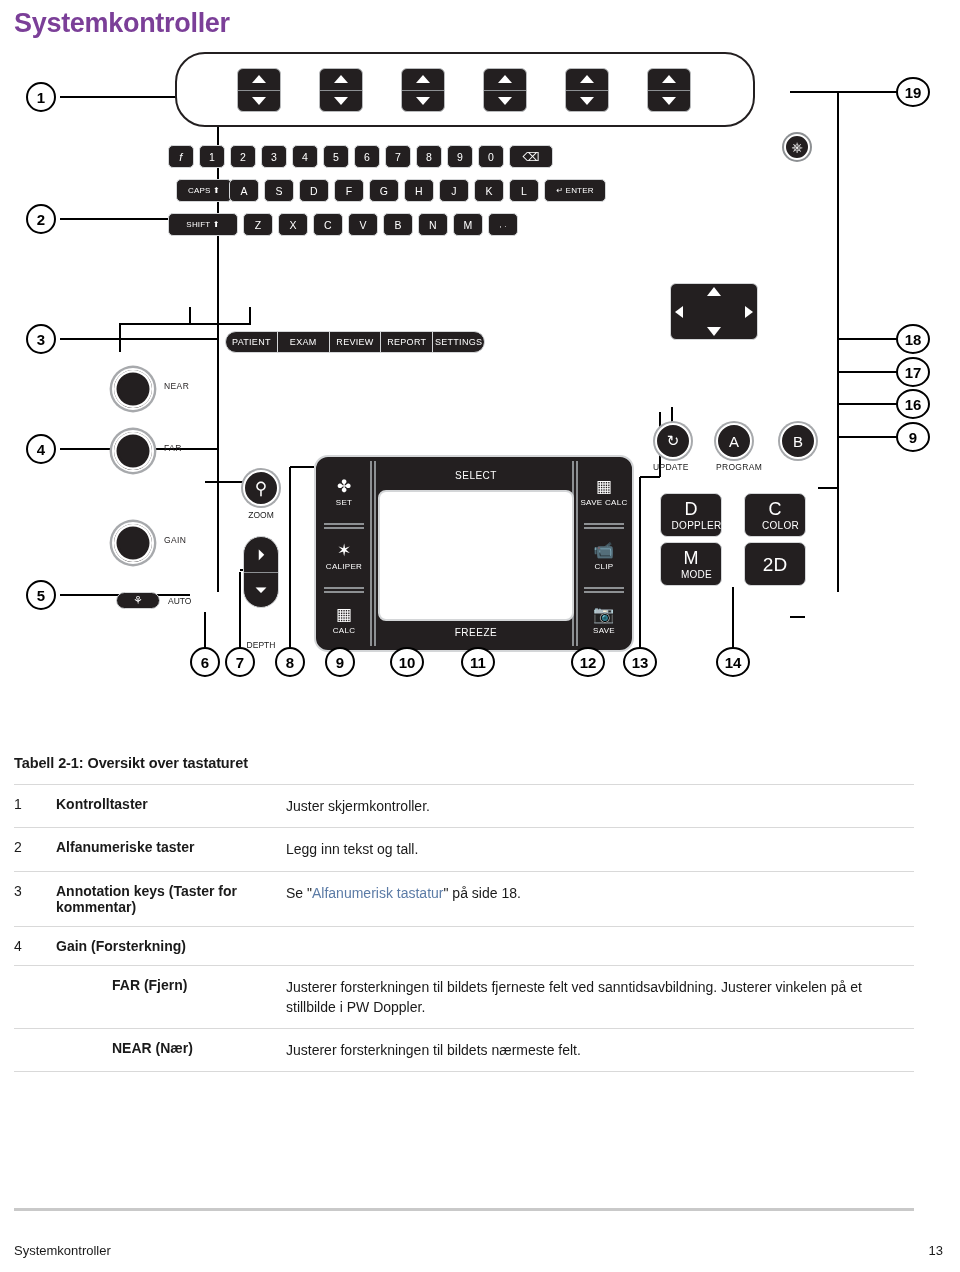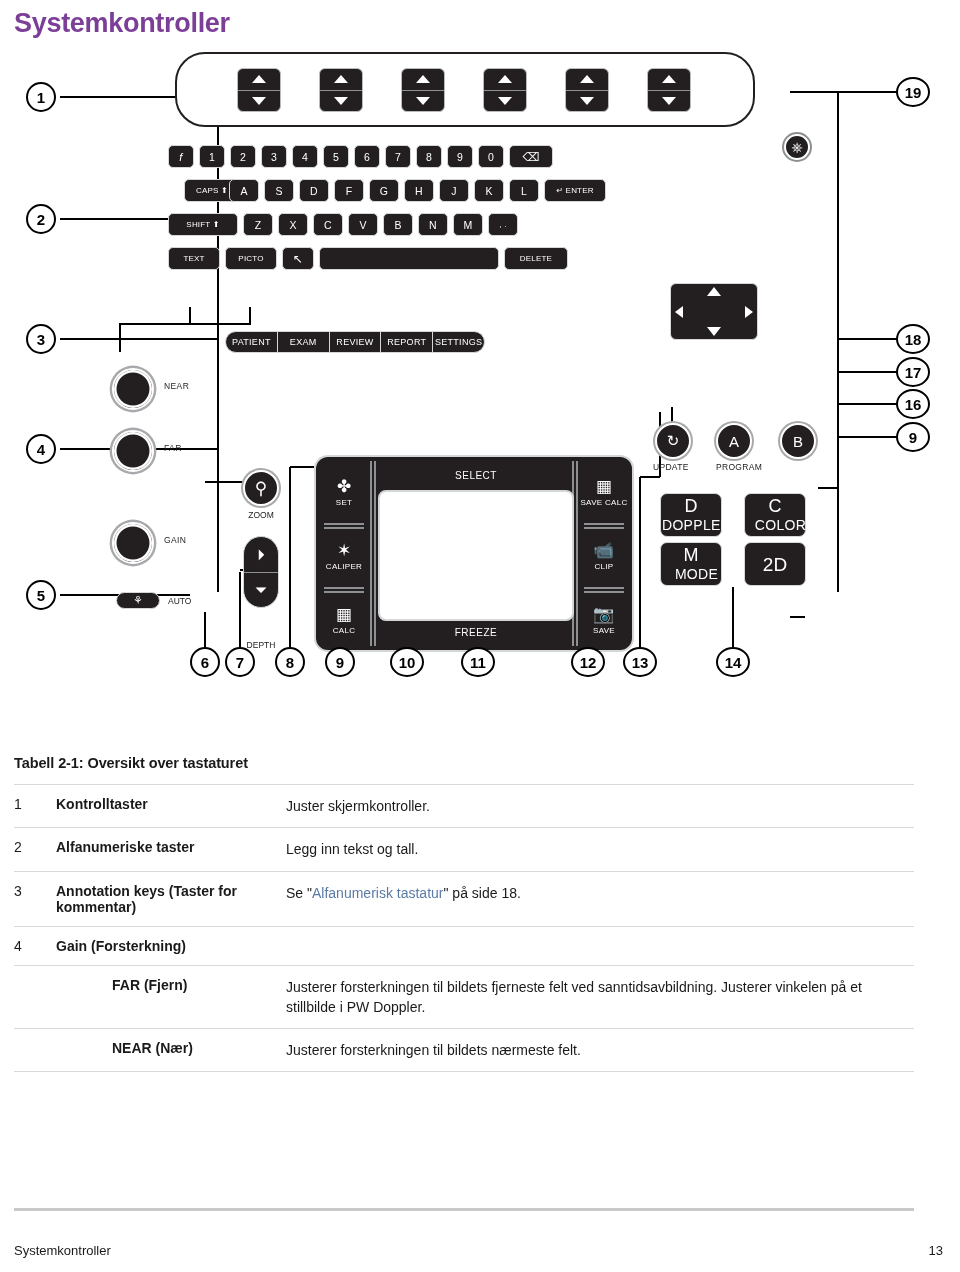--- a/index.html
+++ b/index.html
@@ -220,21 +220,21 @@
   .rnd-lbl { position:absolute; font-size:8.5px; letter-spacing:0.3px; }
 
   
   .mode-btn {
     position:absolute; width:62px; height:44px;
     background:#231f20; border:1.8px solid #d4d6d8; border-radius:7px;
     display:flex;flex-direction:column;align-items:center;justify-content:center;
     color:#fff;
   }
   .mode-btn .big { font-size:18px; line-height:1; }
-  .mode-btn .sub { font-size:14px; margin-top:2px; letter-spacing:0.3px;margin-left:11px; }
+  .mode-btn .sub { font-size:10px; margin-top:2px; letter-spacing:0.3px;margin-left:11px; }
   .mode-btn.single .big { font-size:19px; }
 
   
   #table-block { position:absolute; left:14px; top:755px; width: 900px; }
   #table-caption { font-size:14.5px; font-weight:bold; margin-bottom:13px; letter-spacing:-0.1px; }
   table.spec { width:100%; border-collapse:collapse; }
   table.spec td { vertical-align: top; padding: 11px 0 11px 0; border-top: 1px solid #d9d9d9; }
   table.spec tr.first td { border-top: 1px solid #d9d9d9; }
   td.c-num { width: 42px; font-size:14px; color:#1a1a1a; padding-left:4px; }
   td.c-term { width: 230px; font-size:14px; font-weight:bold; }
@@ -377,21 +377,21 @@
         <div class="key" style="left: 124px; width: 26px;">4</div>
         <div class="key" style="left: 155px; width: 26px;">5</div>
         <div class="key" style="left: 186px; width: 26px;">6</div>
         <div class="key" style="left: 217px; width: 26px;">7</div>
         <div class="key" style="left: 248px; width: 26px;">8</div>
         <div class="key" style="left: 279px; width: 26px;">9</div>
         <div class="key" style="left: 310px; width: 26px;">0</div>
         <div class="key glyph" style="left: 341px; width: 44px;">⌫</div>
       </div>
     <div class="kb-row">
-        <div class="key lbl" style="left: 16px; width: 56px;">CAPS ⬆</div>
+        <div class="key lbl" style="left: 8px; width: 56px;">CAPS ⬆</div>
         <div class="key" style="left: 61px; width: 30px;">A</div>
         <div class="key" style="left: 96px; width: 30px;">S</div>
         <div class="key" style="left: 131px; width: 30px;">D</div>
         <div class="key" style="left: 166px; width: 30px;">F</div>
         <div class="key" style="left: 201px; width: 30px;">G</div>
         <div class="key" style="left: 236px; width: 30px;">H</div>
         <div class="key" style="left: 271px; width: 30px;">J</div>
         <div class="key" style="left: 306px; width: 30px;">K</div>
         <div class="key" style="left: 341px; width: 30px;">L</div>
         <div class="key lbl" style="left: 376px; width: 62px;">↵ ENTER</div>
@@ -399,27 +399,20 @@
     <div class="kb-row">
         <div class="key lbl" style="left: 0px; width: 70px;">SHIFT ⬆</div>
         <div class="key" style="left: 75px; width: 30px;">Z</div>
         <div class="key" style="left: 110px; width: 30px;">X</div>
         <div class="key" style="left: 145px; width: 30px;">C</div>
         <div class="key" style="left: 180px; width: 30px;">V</div>
         <div class="key" style="left: 215px; width: 30px;">B</div>
         <div class="key" style="left: 250px; width: 30px;">N</div>
         <div class="key" style="left: 285px; width: 30px;">M</div>
         <div class="key lbl" style="left: 320px; width: 30px;">, .</div>
-      </div>
-    <div class="kb-row">
-        <div class="key lbl" style="left: 0px; width: 52px;">TEXT</div>
-        <div class="key lbl" style="left: 57px; width: 52px;">PICTO</div>
-        <div class="key glyph" style="left: 114px; width: 32px;">↖</div>
-        <div class="key" style="left: 151px; width: 180px;"></div>
-        <div class="key lbl" style="left: 336px; width: 64px;">DELETE</div>
       </div>
     <div class="dpad" style="left:502px; top:138px; width:88px; height:57px;">
       <div class="ar ar-u"></div>
       <div class="ar ar-d"></div>
       <div class="ar ar-l"></div>
       <div class="ar ar-r"></div>
     </div>
   </div>
 
   <div id="menubar">

